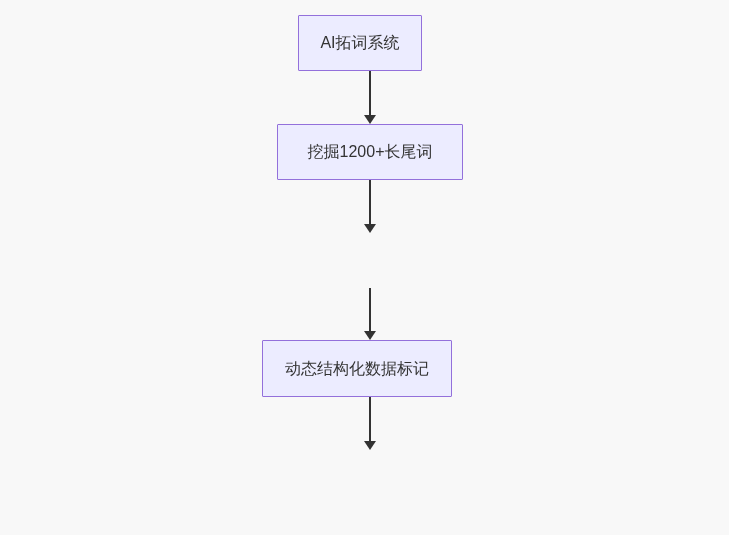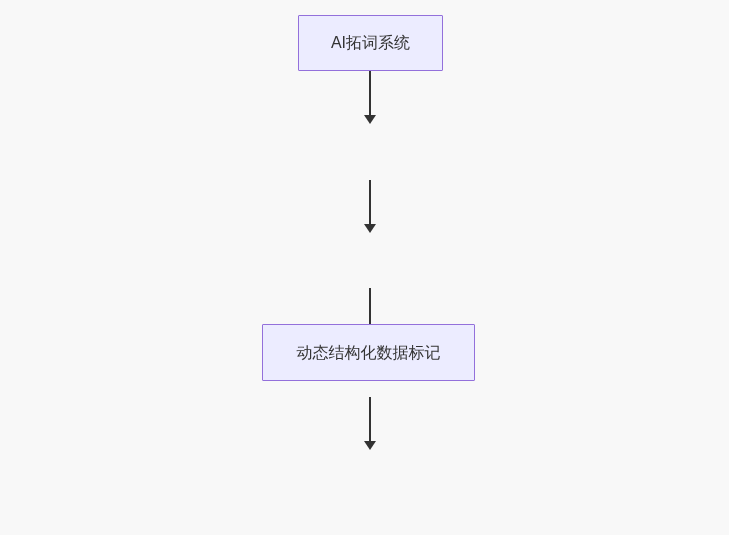--- a/index.html
+++ b/index.html
@@ -39,40 +39,41 @@
     border-left:6px solid transparent;
     border-right:6px solid transparent;
     border-top:9px solid var(--edge-color);
   }
 </style>
 </head>
 <body>
 
 <div class="canvas">
 
-  <div class="node" style="left:298px;top:15px;width:145px;height:56px">AI拓词系统</div>
+  <div class="node" style="left:298px;top:15px;width:124px;height:56px">AI拓词系统</div>
 
   <div class="edge" style="left:364px;top:71px;height:53px">
     <div class="line"></div>
     <div class="head"></div>
   </div>
 
+  <div class="node" style="left:277px;top:124px;width:186px;height:56px">挖掘1200+长尾词</div>
 
   <div class="edge" style="left:364px;top:180px;height:53px">
     <div class="line"></div>
     <div class="head"></div>
   </div>
 
 
   <div class="edge" style="left:364px;top:288px;height:52px">
     <div class="line"></div>
     <div class="head"></div>
   </div>
 
-  <div class="node" style="left:262px;top:324px;width:213px;height:57px">动态结构化数据标记</div>
+  <div class="node" style="left:262px;top:340px;width:190px;height:57px">动态结构化数据标记</div>
 
   <div class="edge" style="left:364px;top:397px;height:53px">
     <div class="line"></div>
     <div class="head"></div>
   </div>
 
 
 </div>
 
 </body></html>

